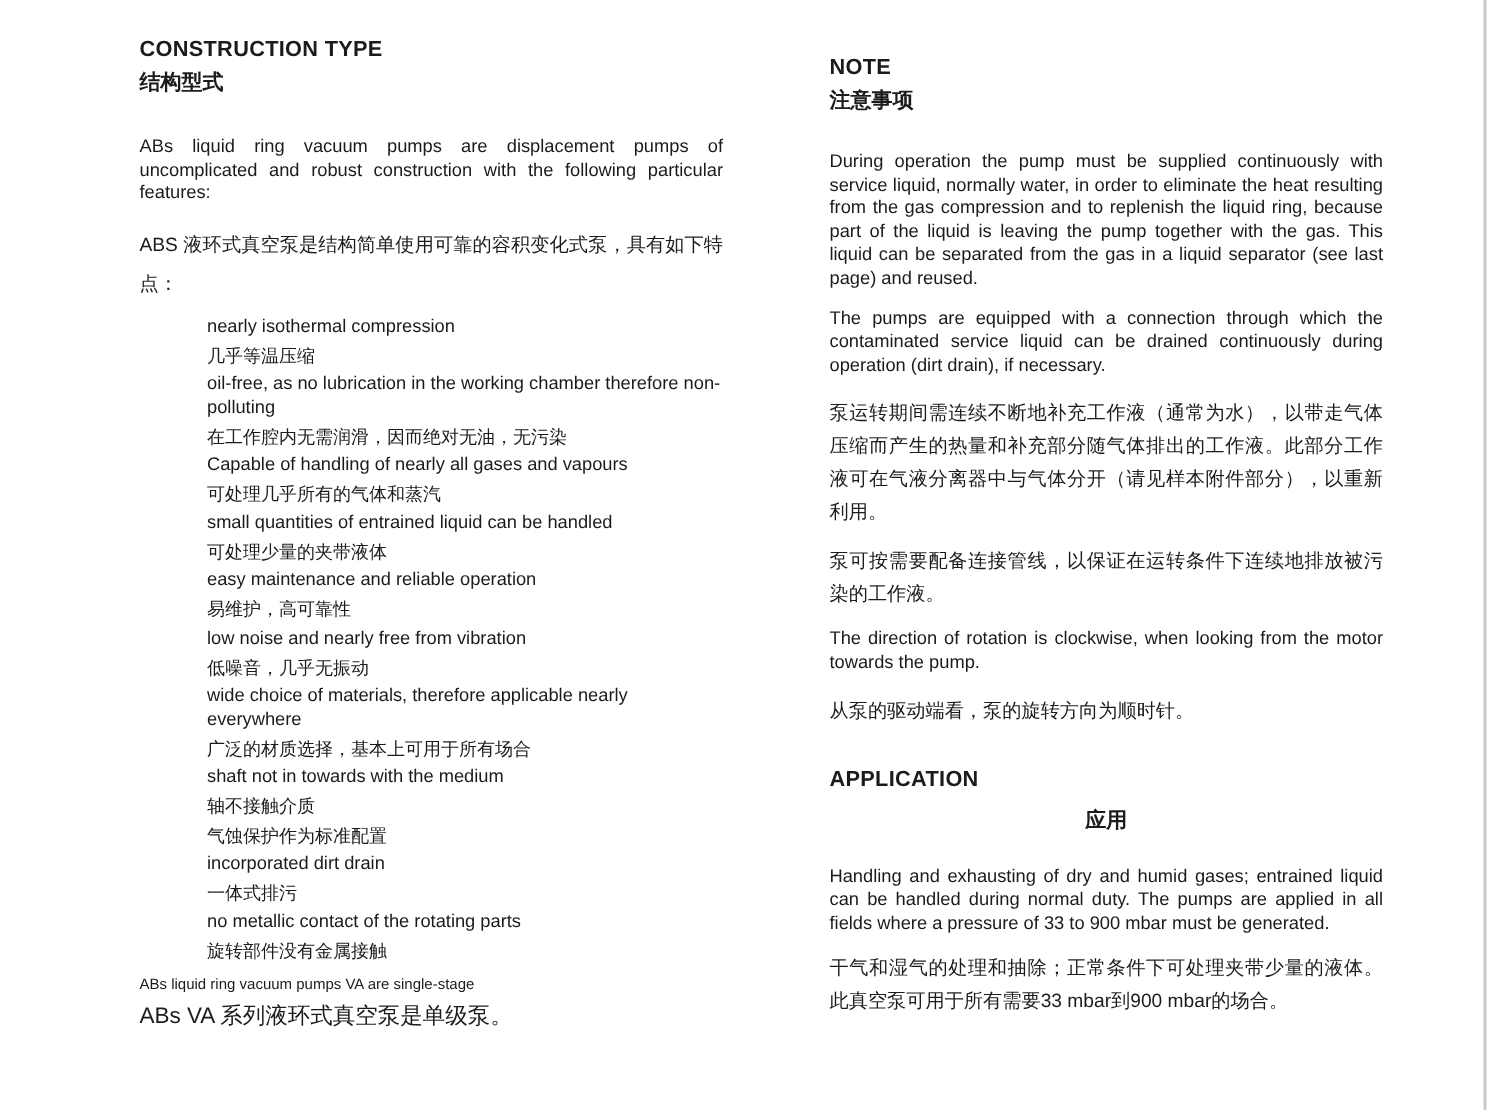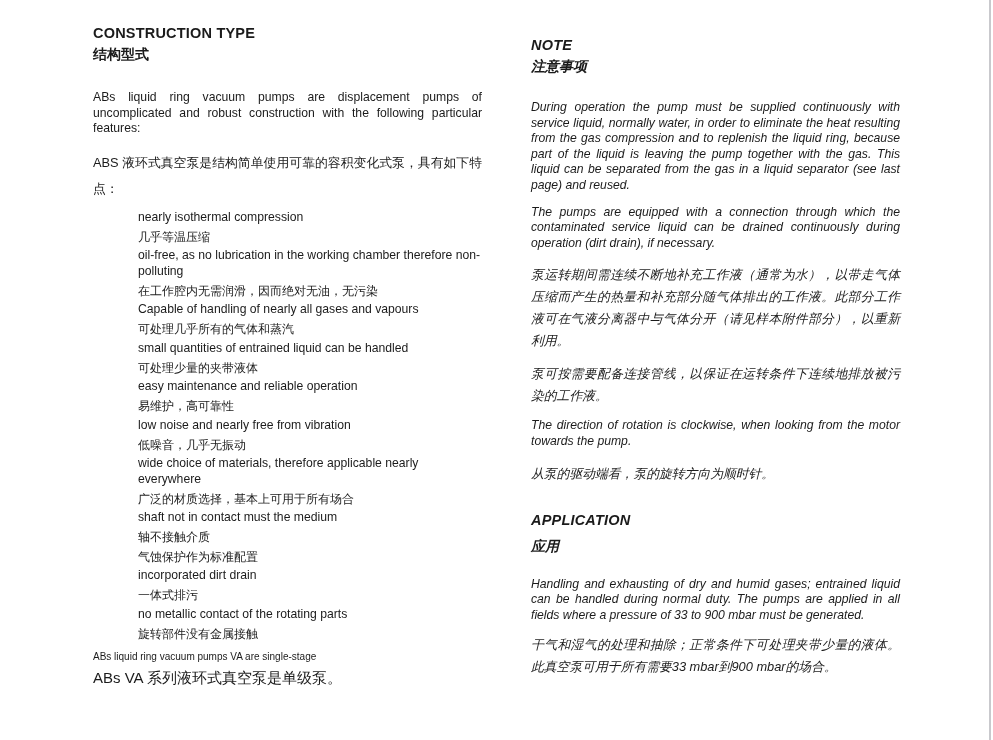--- a/index.html
+++ b/index.html
@@ -11,42 +11,42 @@
     position: relative;
     overflow: hidden;
   }
   .page-edge {
     position: absolute; top: 0; right: 2px;
     width: 2px; height: 740px;
     background: #c9c9cd;
   }
   .col { position: absolute; }
   .col-left  { left: 93px;  top: 24px; width: 389px; }
-  .col-right { left: 531px; top: 36px; width: 369px; font-style: italic; }
+  .col-right { left: 553px; top: 36px; width: 369px; }
 
   .h-en { font-size: 14.5px; font-weight: bold; line-height: 19px; letter-spacing: 0.2px; }
   .h-zh { font-size: 14px;   font-weight: bold; line-height: 19px; margin-top: 2px; }
 
   .p-en { font-size: 12.2px; line-height: 15.6px; text-align: justify; text-justify: inter-word; margin: 0 0 11px 0; }
   .p-zh { font-size: 12.8px; line-height: 22px;  text-align: justify; margin: 0 0 11px 0; }
 
   .intro-en { margin-top: 26px; margin-bottom: 13px; }
   .intro-zh { line-height: 26px; margin-bottom: 0; }
 
   .features { margin: 8px 0 0 45px; }
   .f-en { font-size: 12.2px; line-height: 15.5px; margin-top: 3.5px; }
   .f-zh { font-size: 12px; line-height: 16px;   margin-top: 3.5px; }
 
   .foot-en { font-size: 10px; line-height: 21px; margin-top: 4px; }
   .foot-zh { font-size: 15px; line-height: 21px; margin-top: 0; }
 
   .note-first { margin-top: 24px; }
   .p-gap-lg { margin-bottom: 13px; }
   .app-head { margin-top: 26px; }
-  .app-head .h-zh { margin-top: 7px; }
+  .app-head .h-zh { margin-top: 7px; text-align: center; }
   .app-first { margin-top: 21px; }
 </style>
 </head>
 <body>
 
 <div class="page-edge"></div>
 
 <section class="col col-left">
   <div class="h-en">CONSTRUCTION TYPE</div>
   <div class="h-zh">结构型式</div>
@@ -77,21 +77,21 @@
     </div>
     <div class="feature">
       <div class="f-en">low noise and nearly free from vibration</div>
       <div class="f-zh">低噪音，几乎无振动</div>
     </div>
     <div class="feature">
       <div class="f-en">wide choice of materials, therefore applicable nearly everywhere</div>
       <div class="f-zh">广泛的材质选择，基本上可用于所有场合</div>
     </div>
     <div class="feature">
-      <div class="f-en">shaft not in contact must the medium</div>
+      <div class="f-en">shaft not in towards with the medium</div>
       <div class="f-zh">轴不接触介质</div>
     </div>
     <div class="feature">
       <div class="f-zh">气蚀保护作为标准配置</div>
     </div>
     <div class="feature">
       <div class="f-en">incorporated dirt drain</div>
       <div class="f-zh">一体式排污</div>
     </div>
     <div class="feature">

